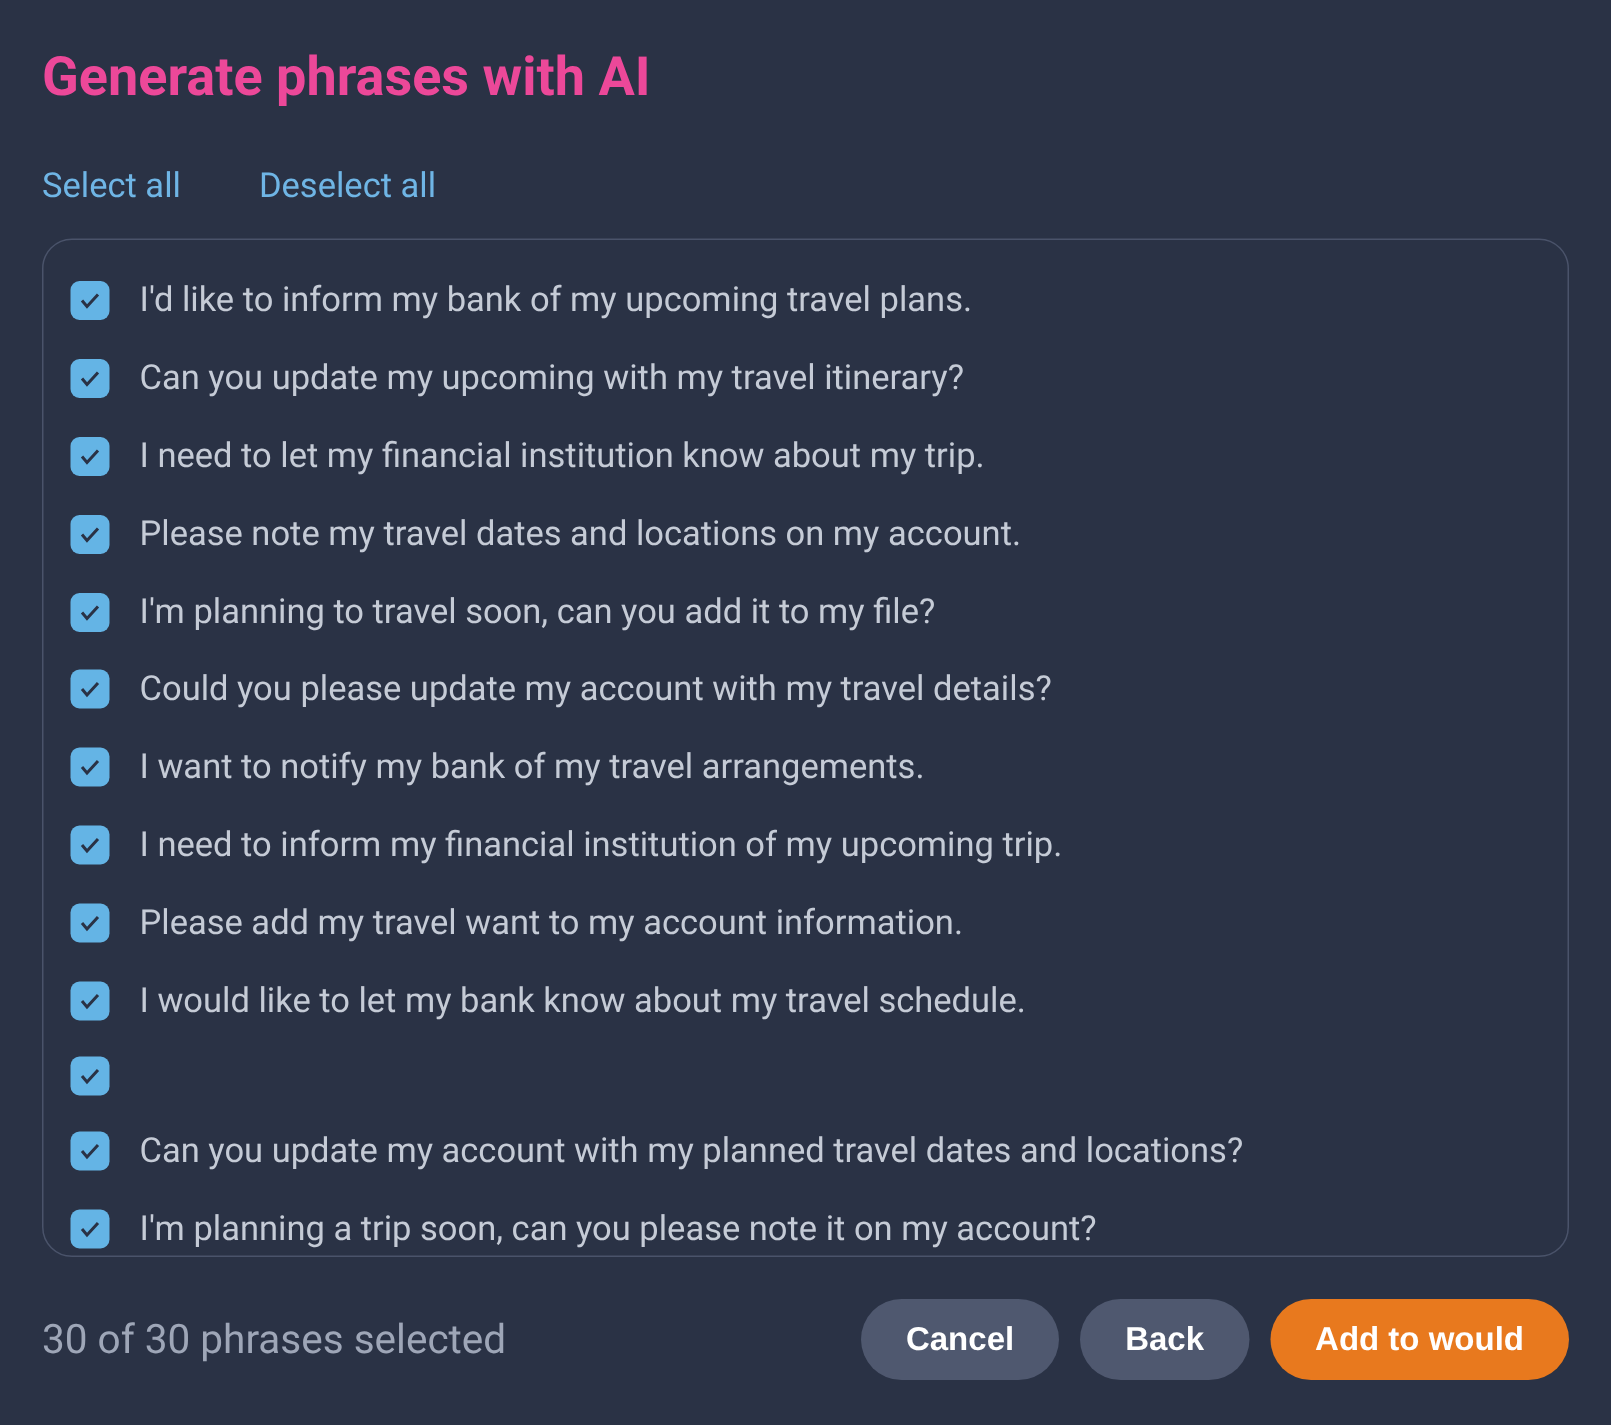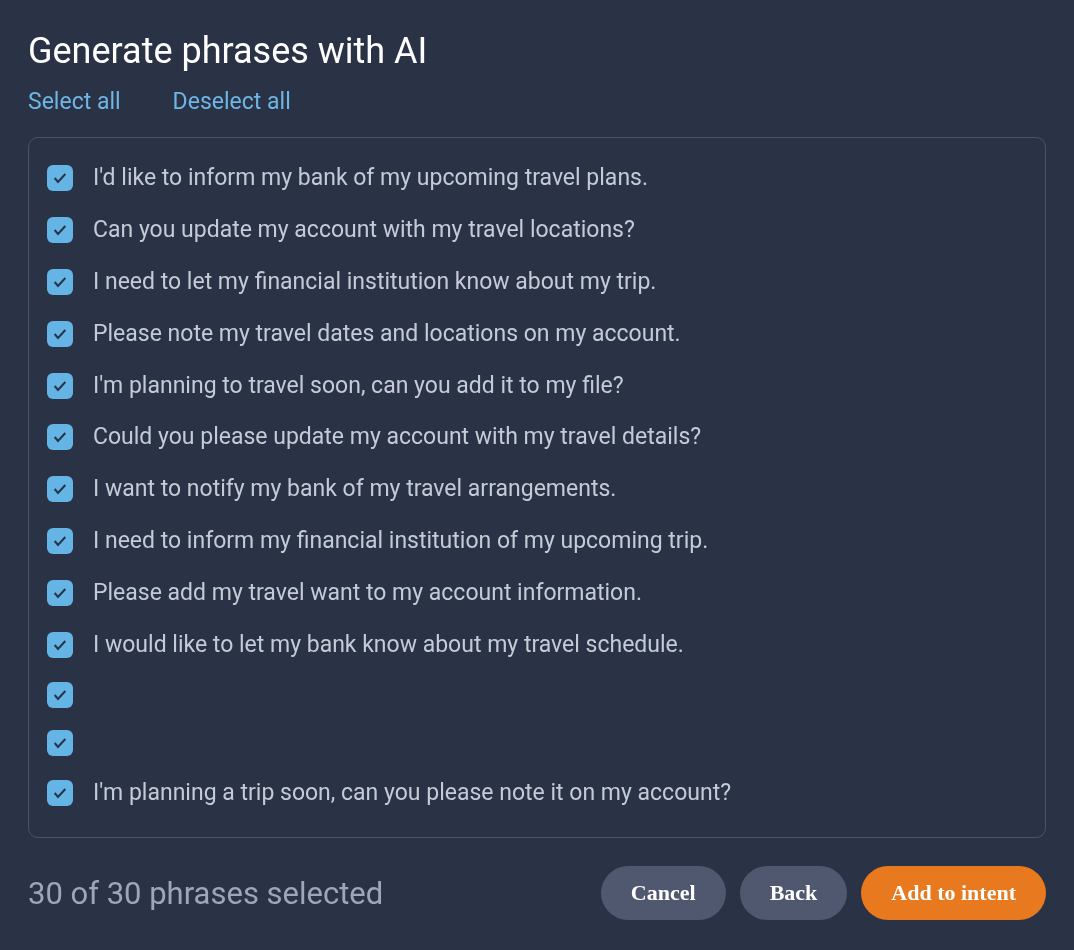--- a/index.html
+++ b/index.html
@@ -11,39 +11,39 @@
     background: #2a3245;
     font-family: -apple-system, BlinkMacSystemFont, "Segoe UI", Roboto, "Helvetica Neue", Arial, sans-serif;
     color: #c5cbd6;
     width: 1074px;
     height: 950px;
     padding: 30px 28px;
     display: flex;
     flex-direction: column;
   }
   .title {
-    color: #ffffff;
+    color: #ec4899;
     font-size: 36px;
-    font-weight: 400;
-    margin-bottom: 16px;
+    font-weight: 700;
+    margin-bottom: 38px;
   }
   .select-links {
     display: flex;
     gap: 52px;
     margin-bottom: 22px;
   }
   .select-links span {
     color: #6fb5e5;
     font-size: 23px;
     cursor: pointer;
   }
   .phrase-list {
     flex: 1;
     border: 1px solid #4a536a;
-    border-radius: 10px;
+    border-radius: 20px;
     padding: 14px 18px;
     overflow-y: scroll;
     position: relative;
   }
   .phrase-list::-webkit-scrollbar {
     width: 10px;
   }
   .phrase-list::-webkit-scrollbar-track {
     background: transparent;
   }
@@ -81,34 +81,34 @@
     line-height: 1.3;
   }
   .footer {
     display: flex;
     align-items: center;
     justify-content: space-between;
     padding-top: 28px;
   }
   .selected-count {
     color: #9ea6b7;
-    font-size: 31px;
+    font-size: 27px;
   }
   .footer-buttons {
     display: flex;
     gap: 14px;
   }
   .btn {
     border: none;
     border-radius: 28px;
     padding: 14px 30px;
     font-size: 22px;
     font-weight: 600;
     cursor: pointer;
-    font-family: Liberation Serif, serif;
+    font-family: Liberation Sans, sans-serif;
   }
   .btn-secondary {
     background: #4f586f;
     color: #ffffff;
   }
   .btn-primary {
     background: #e8791e;
     color: #ffffff;
   }
 </style>
@@ -130,21 +130,21 @@
         </svg>
       </div>
       <span class="phrase-text">I'd like to inform my bank of my upcoming travel plans.</span>
     </div>
     <div class="phrase-item">
       <div class="checkbox">
         <svg viewBox="0 0 24 24">
           <polyline points="4 12 9 18 20 6"></polyline>
         </svg>
       </div>
-      <span class="phrase-text">Can you update my account with my travel locations?</span>
+      <span class="phrase-text">Can you update my upcoming with my travel itinerary?</span>
     </div>
     <div class="phrase-item">
       <div class="checkbox">
         <svg viewBox="0 0 24 24">
           <polyline points="4 12 9 18 20 6"></polyline>
         </svg>
       </div>
       <span class="phrase-text">I need to let my financial institution know about my trip.</span>
     </div>
     <div class="phrase-item">
@@ -209,31 +209,32 @@
           <polyline points="4 12 9 18 20 6"></polyline>
         </svg>
       </div>
     </div>
     <div class="phrase-item">
       <div class="checkbox">
         <svg viewBox="0 0 24 24">
           <polyline points="4 12 9 18 20 6"></polyline>
         </svg>
       </div>
+      <span class="phrase-text">Can you update my account with my planned travel dates and locations?</span>
     </div>
     <div class="phrase-item">
       <div class="checkbox">
         <svg viewBox="0 0 24 24">
           <polyline points="4 12 9 18 20 6"></polyline>
         </svg>
       </div>
       <span class="phrase-text">I'm planning a trip soon, can you please note it on my account?</span>
     </div>
   </div>
 
 <div class="footer">
   <div class="selected-count">30 of 30 phrases selected</div>
   <div class="footer-buttons">
     <button class="btn btn-secondary">Cancel</button>
     <button class="btn btn-secondary">Back</button>
-    <button class="btn btn-primary">Add to intent</button>
+    <button class="btn btn-primary">Add to would</button>
   </div>
 </div>
 
 </body></html>

